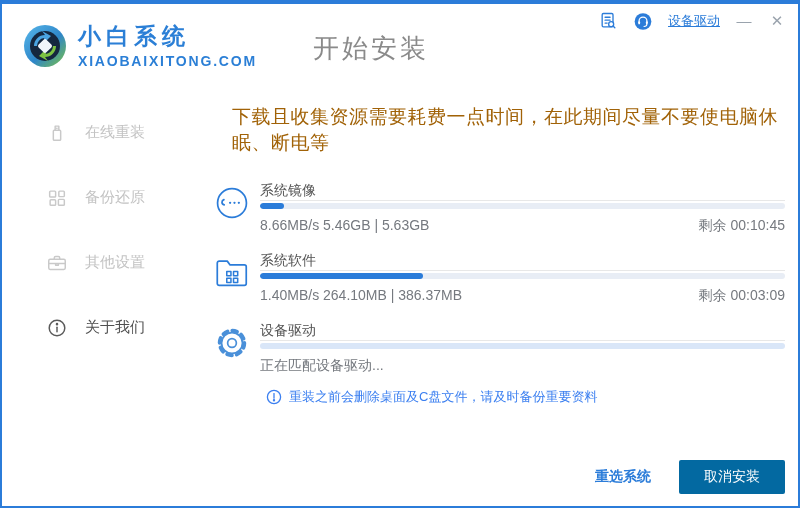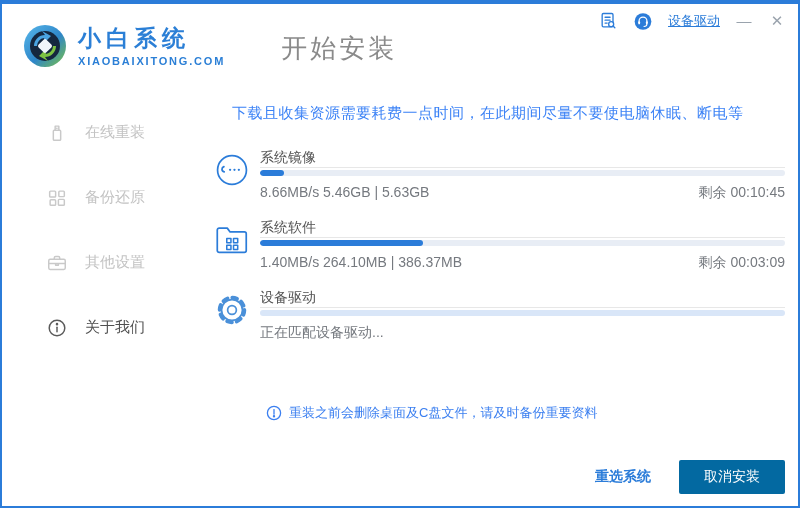--- a/index.html
+++ b/index.html
@@ -9,53 +9,53 @@
   .window {
     width:800px; height:508px; position:relative; background:#fff;
     border:2px solid #2b7cd9; border-top:4px solid #2b7cd9; overflow:hidden;
   }
 
   
   .header { height:84px; display:flex; align-items:center; position:relative; }
   .logo { display:flex; align-items:center; margin-left:20px; }
   .logo-text { margin-left:10px; }
   .brand-name { font-size:23px; font-weight:bold; color:#2b7fd6; letter-spacing:5px; line-height:1.15; }
-  .brand-domain { font-size:11px; font-weight:bold; color:#2b7fd6; letter-spacing:1.8px; margin-top:3px; }
+  .brand-domain { font-size:14px; font-weight:bold; color:#2b7fd6; letter-spacing:1.8px; margin-top:3px; }
   .page-title { margin-left:56px; font-size:26px; color:#8a8a8a; letter-spacing:3px; padding-top:4px; }
 
   .titlebar-right { position:absolute; top:7px; right:12px; display:flex; align-items:center; gap:15px; }
   .tb-icon { width:20px; height:20px; cursor:pointer; display:flex; align-items:center; justify-content:center; }
   .disclaimer { font-size:13px; color:#2b7cd9; text-decoration:underline; cursor:pointer; }
   .win-btn { color:#9aa3ad; font-size:15px; cursor:pointer; width:18px; text-align:center; line-height:20px; }
 
   
   .body-wrap { display:flex; height:418px; }
   .sidebar { width:200px; padding-top:12px; flex:0 0 200px; }
   .side-item { height:65px; display:flex; align-items:center; padding-left:44px; gap:17px;
                font-size:15px; color:#4f4f4f; position:relative; cursor:pointer; }
   .side-item .ico { width:22px; height:22px; display:flex; }
   .side-item.active { color:#2b7cd9; }
   .side-item.active::before { content:''; position:absolute; left:0; top:2px; width:6px; height:62px; background:#2b7cd9; }
   .side-item.disabled { color:#c3c3c3; }
 
   .content { flex:1; position:relative; padding:0 13px 0 10px; }
 
-  .warning { margin-top:16px; padding-left:20px; font-size:15px; color:#3b82f6; letter-spacing:0.5px; }
+  .warning { margin-top:16px; padding-left:20px; font-size:19px; color:#a16207; letter-spacing:0.5px; }
 
   .tasks { margin-top:26px; }
   .task { display:flex; margin-bottom:17px; }
   .task-icon { width:40px; flex:0 0 40px; margin-right:8px; display:flex; justify-content:center; padding-top:2px; }
   .task-main { flex:1; min-width:0; }
   .task-name { font-size:14px; color:#555; border-bottom:1px solid #e7e7e7; }
   .task-bar { height:6px; border-radius:3px; background:#e8edf5; margin-top:2px; overflow:hidden; }
   .task-bar.blue-track { background:#d9e6f8; }
   .task-fill { height:100%; background:#2b7cd9; border-radius:3px; width:0; }
   .task-stats { display:flex; justify-content:space-between; margin-top:8px; font-size:14px; color:#75797f; }
 
-  .note { position:absolute; left:64px; top:316px; display:flex; align-items:center; gap:7px;
+  .note { position:absolute; left:64px; top:300px; display:flex; align-items:center; gap:7px;
           font-size:13px; color:#3b7ff0; }
 
   .footer { position:absolute; right:13px; bottom:12px; display:flex; align-items:center; }
   .btn-text { font-size:14px; color:#2b7cd9; margin-right:28px; background:none; border:none; cursor:pointer;
               font-family:inherit;font-weight:bold; }
   .btn-primary { font-size:14px; color:#fff; background:#0369a1; border:none; border-radius:2px;
                  padding:8px 25px; cursor:pointer; font-family:inherit; }
 
   svg { display:block; }
 </style>

